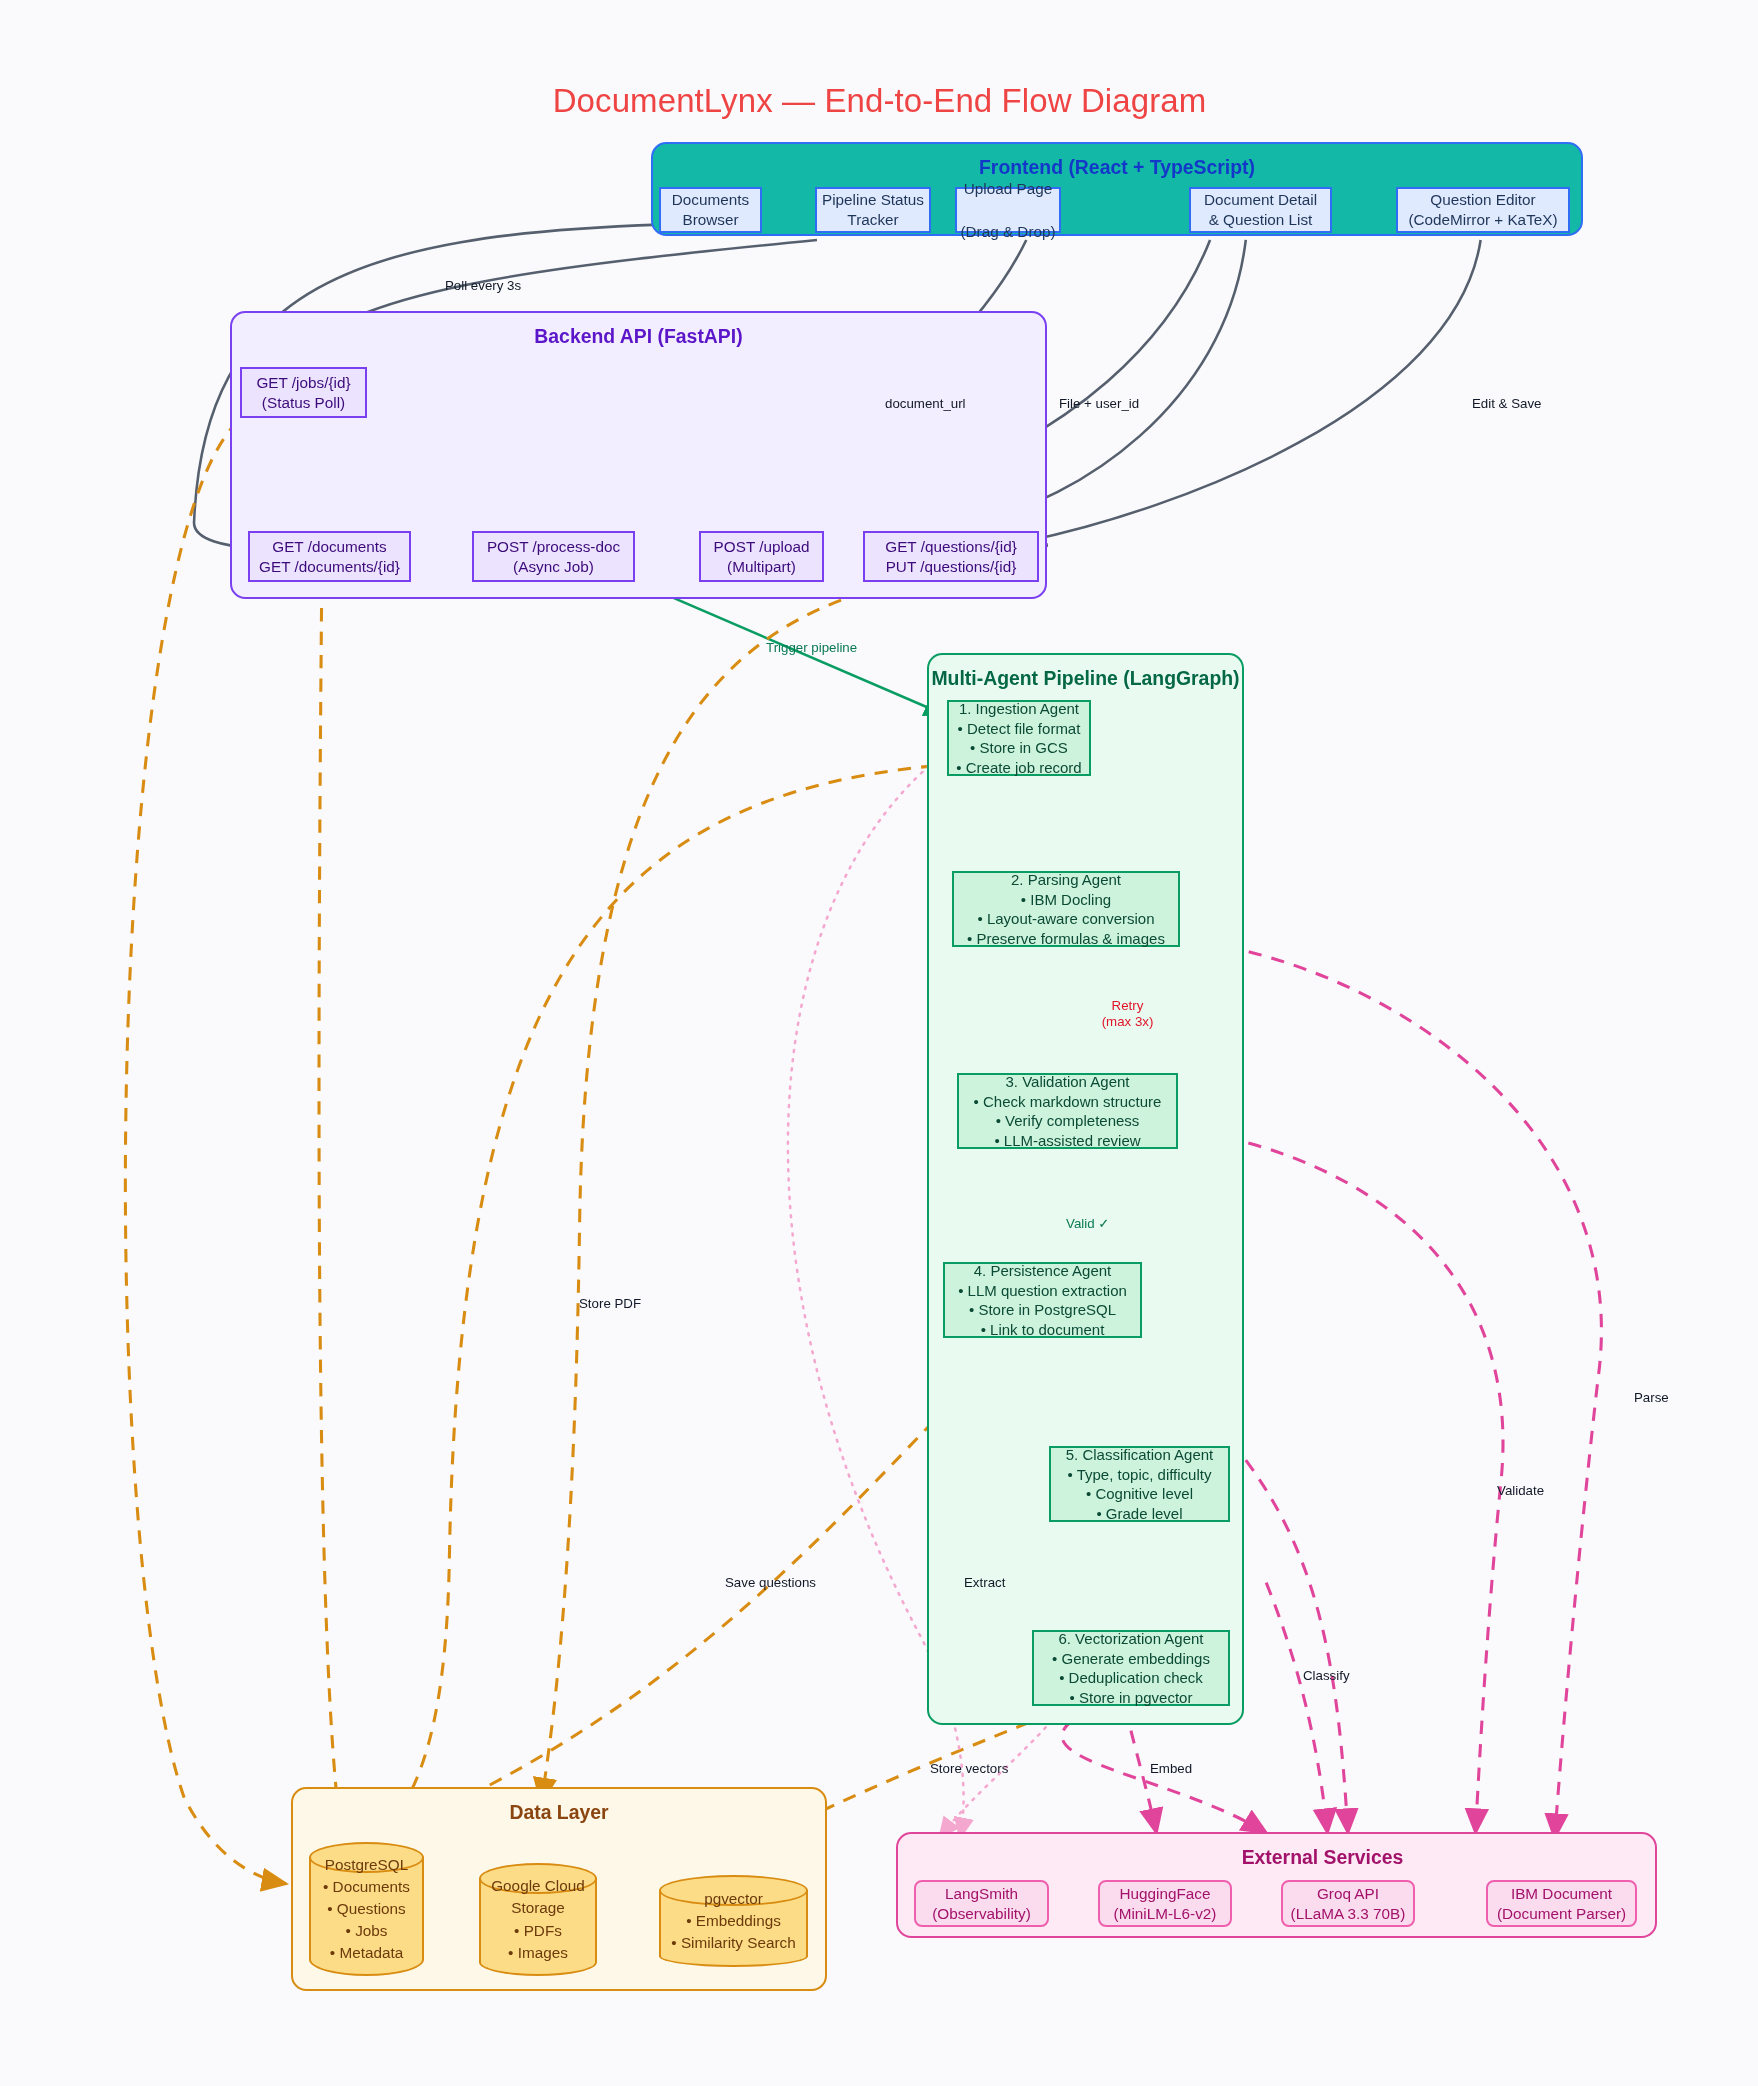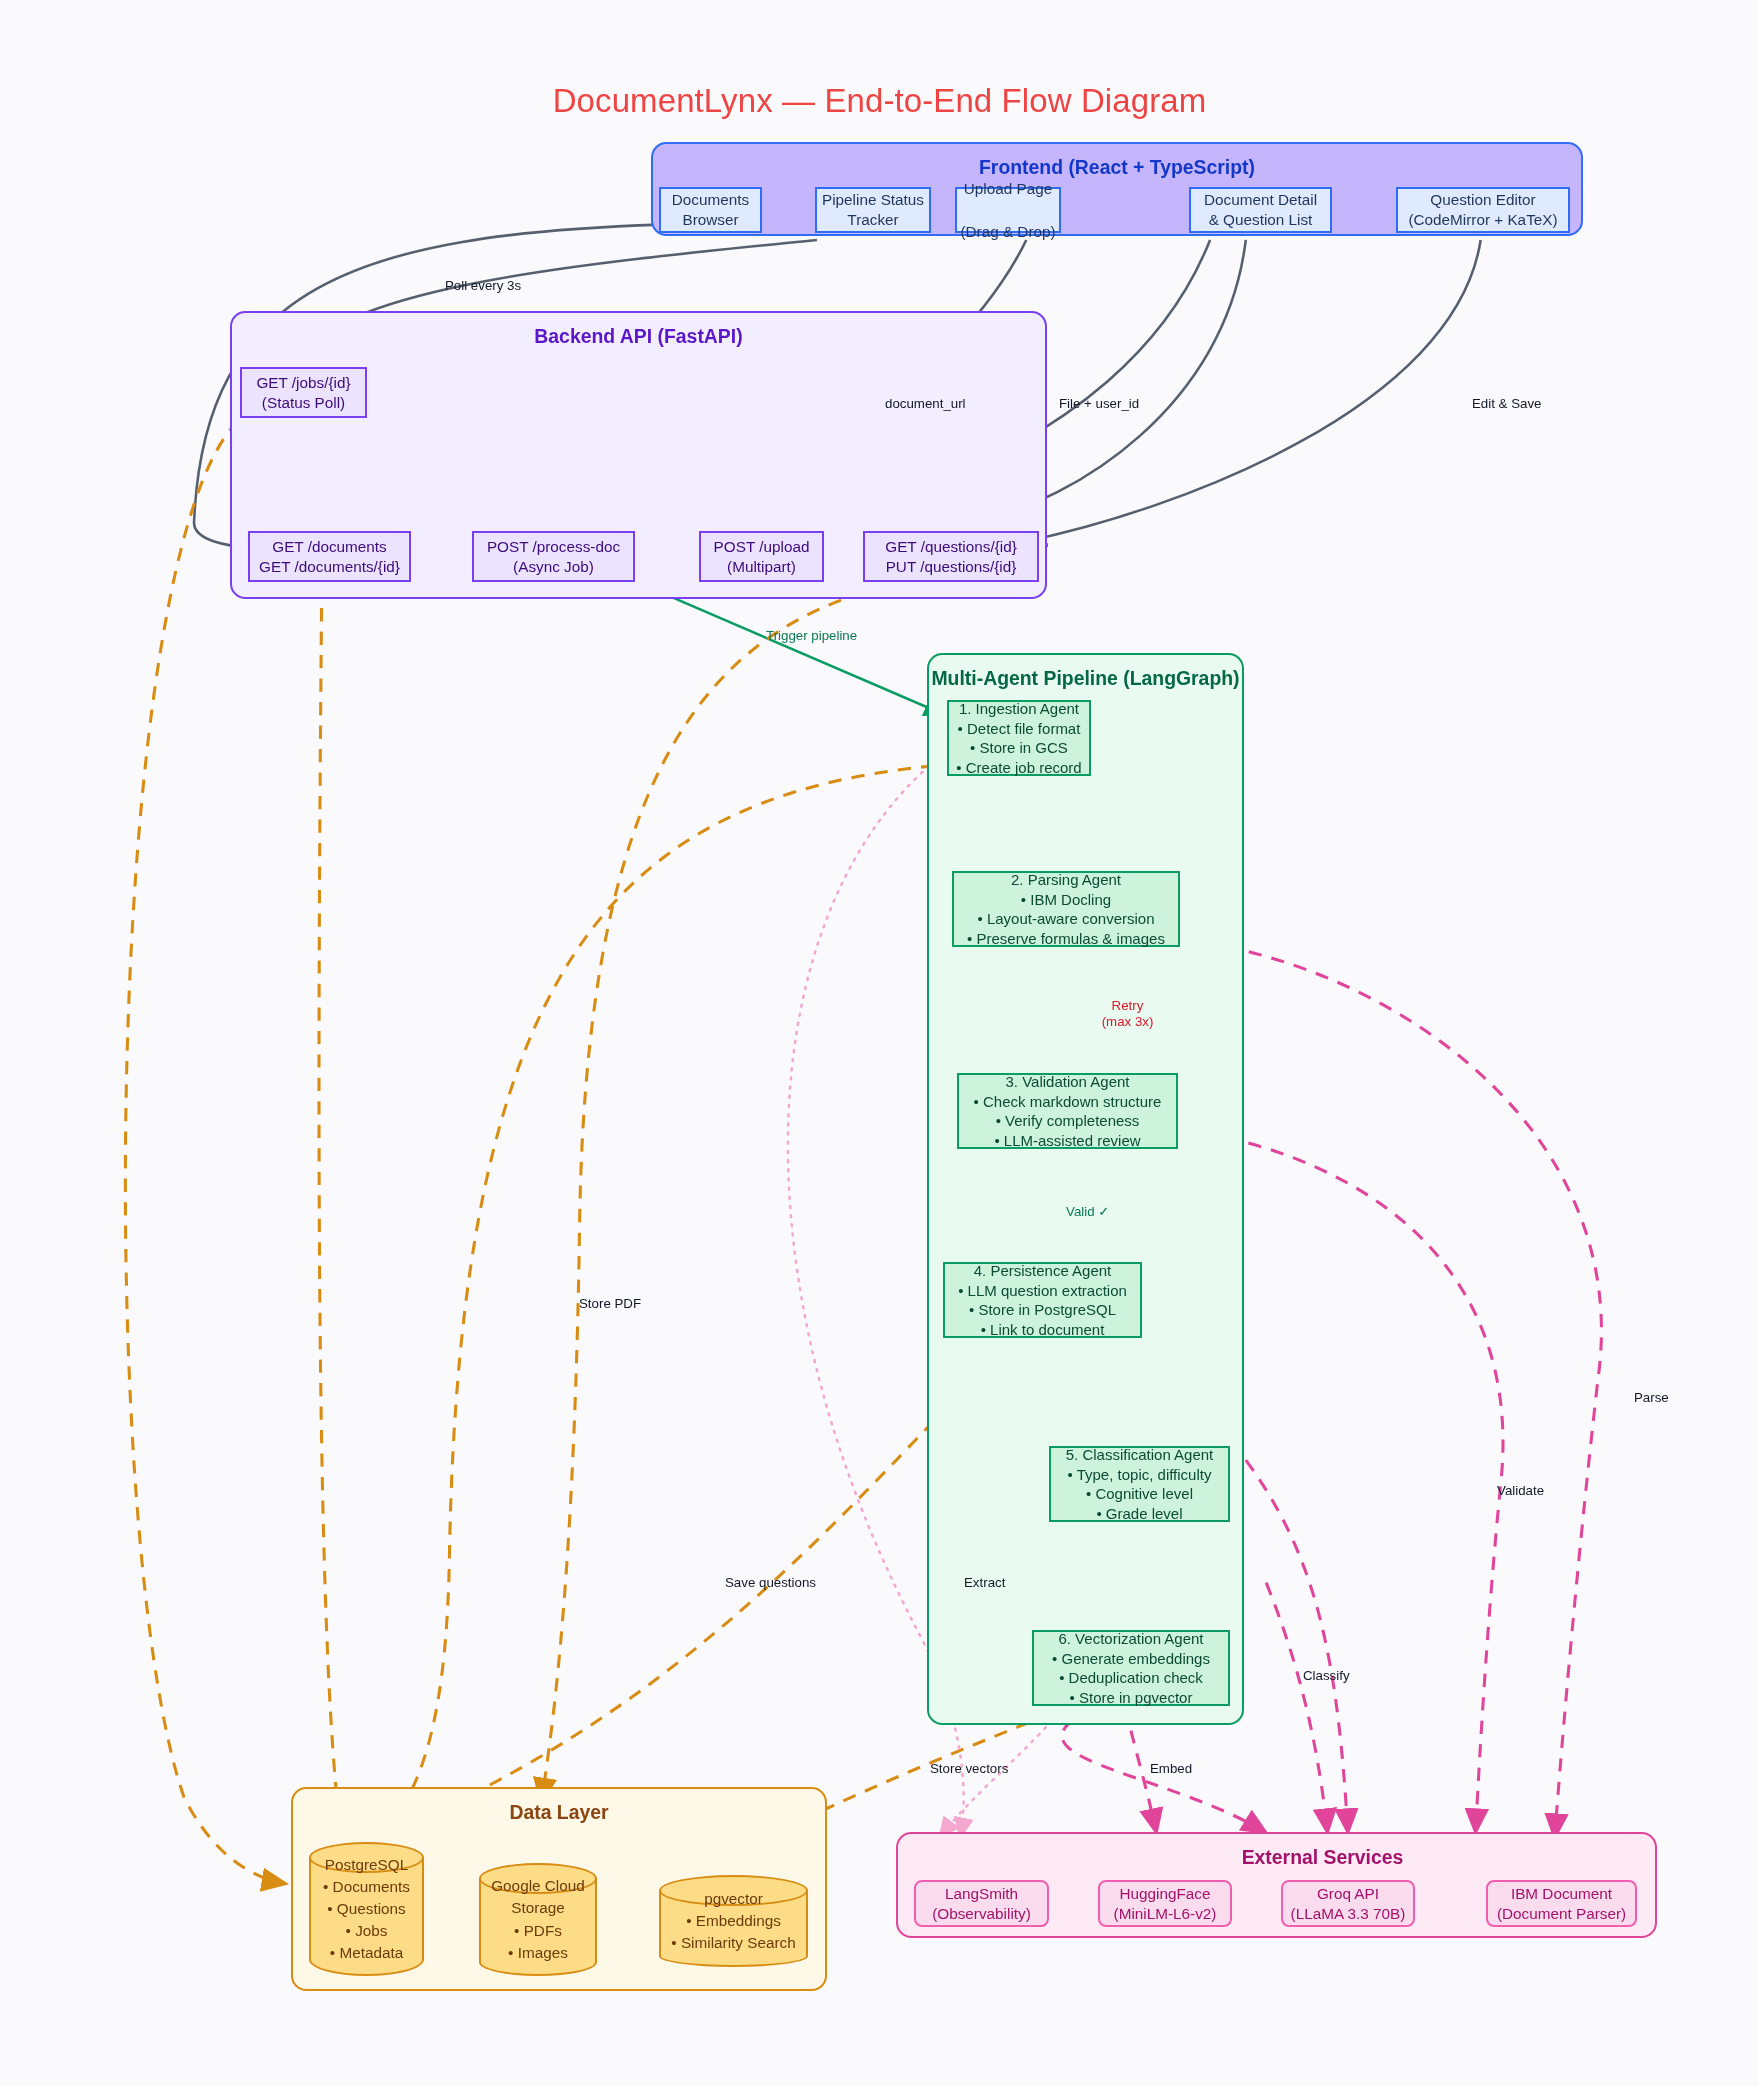--- a/index.html
+++ b/index.html
@@ -12,21 +12,21 @@
 
   .cluster{position:absolute;border-radius:15.3px;box-sizing:border-box;}
   .cluster-label{position:absolute;top:12.3px;left:0;width:100%;text-align:center;
          font-weight:bold;font-size:19.4px;}
 
   .node{position:absolute;box-sizing:border-box;display:flex;flex-direction:column;
         align-items:center;justify-content:center;text-align:center;line-height:1.30;}
   .node .ln{display:block;white-space:nowrap;}
 
   
-  .c-front{background:#c4b5fd;border:2px solid #2f6df6;}
+  .c-front{background:#14b8a6;border:2px solid #2f6df6;}
   .c-front .cluster-label{color:#1338c9;}
   .n-front{background:#dfeaff;border:2px solid #2f6df6;color:#1f3558;font-size:15.3px;}
 
   
   .c-back{background:#f3eeff;border:2px solid #7a3ff0;}
   .c-back .cluster-label{color:#5b16c9;}
   .n-back{background:#ece4ff;border:2.6px solid #7a3ff0;color:#3c0a7a;font-size:15.3px;}
   .n-diamond{position:absolute;color:#3c0a7a;font-size:15.3px;display:flex;
              flex-direction:column;align-items:center;justify-content:center;text-align:center;
              line-height:1.3;}
@@ -50,21 +50,21 @@
              border:2.6px solid #d98c12;border-radius:50%;box-sizing:border-box;}
   .cyl .txt{position:absolute;left:0;right:0;top:0;bottom:0;display:flex;flex-direction:column;
              align-items:center;justify-content:center;line-height:1.45;z-index:3;}
 
   
   .c-ext{background:#fdeaf5;border:2px solid #e0459b;}
   .c-ext .cluster-label{color:#a3126a;margin-left:46px;}
   .n-ext{background:#fbdcee;border:2.6px solid #ef5fae;color:#a3126a;font-size:15.3px;border-radius:8px;}
 
   .elabel{position:absolute;font-size:13.3px;color:#111827;white-space:nowrap;}
-  .elabel.green{color:#0a7a52;}
+  .elabel.green{color:#0a7a52;margin-top:12px;}
   .elabel.red{color:#e0152a;text-align:center;line-height:1.2;white-space:normal;}
 </style>
 </head>
 <body>
 
 <div id="stage">
 
   <div class="title">DocumentLynx — End-to-End Flow Diagram</div>
 
   <svg id="wires" viewBox="0 0 3445 4088">

